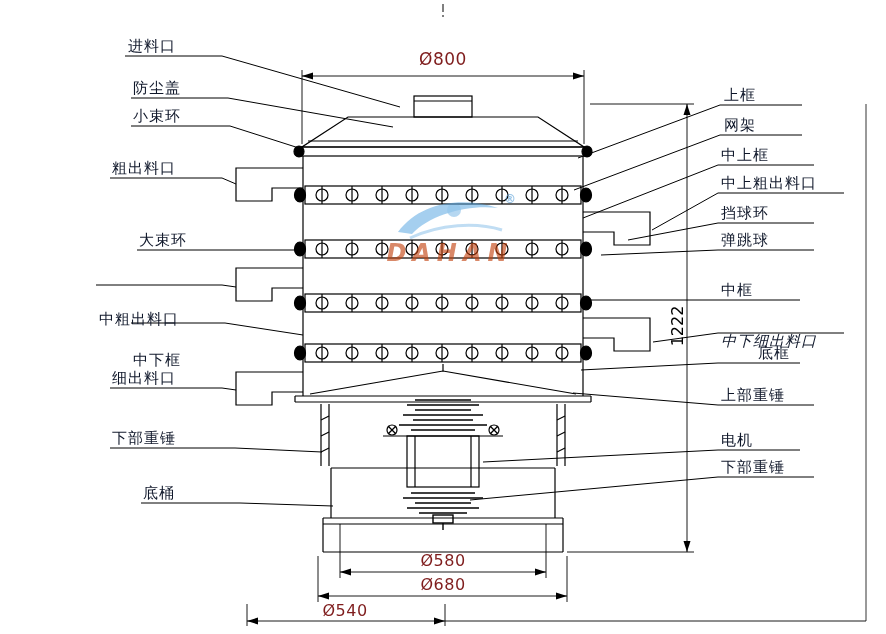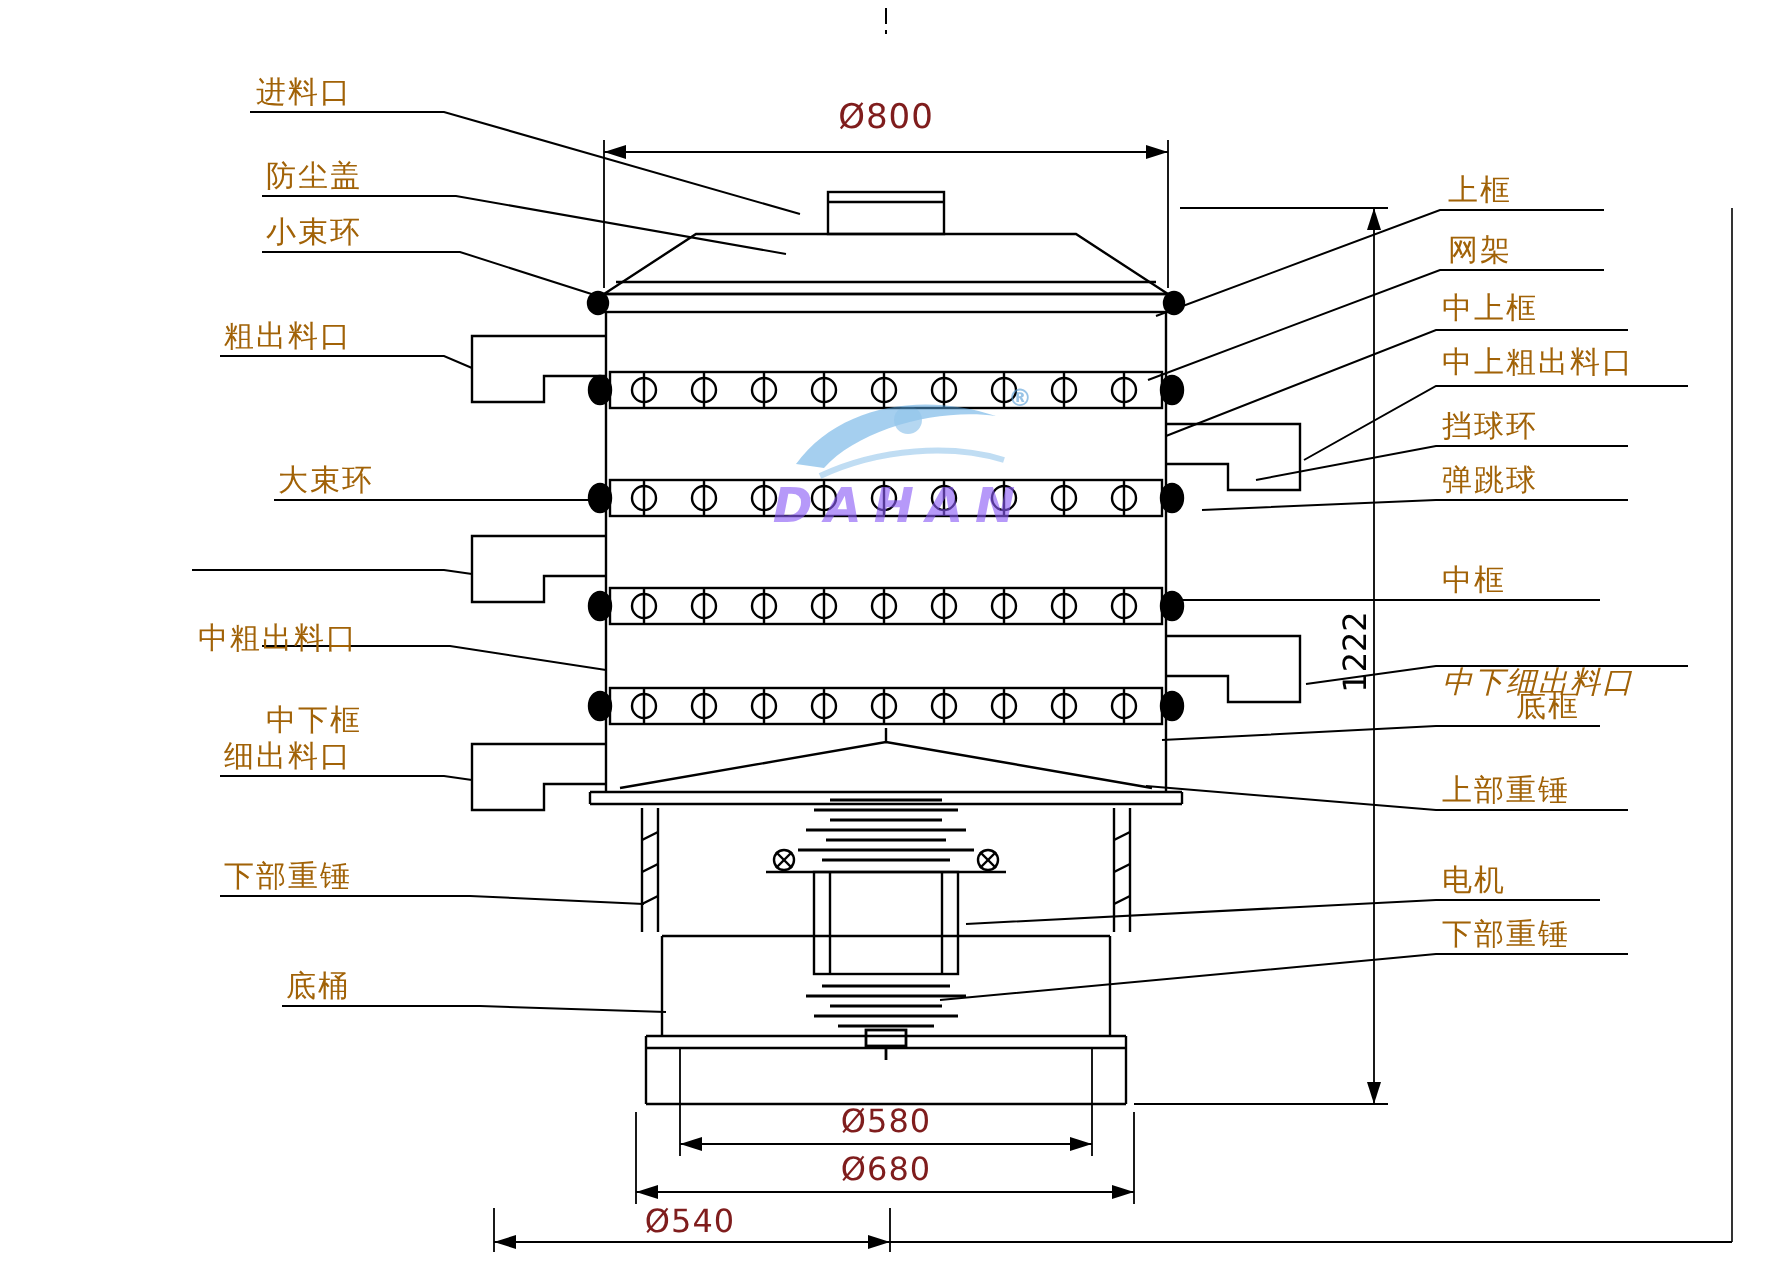--- a/index.html
+++ b/index.html
@@ -2,37 +2,37 @@
 <html><head>
 <meta charset="utf-8">
 <style>
   html,body{margin:0;padding:0;background:#ffffff;}
   .stage{
     position:relative;width:886px;height:634px;background:#ffffff;
     font-family:"DejaVu Sans",sans-serif;overflow:hidden;
   }
   svg.draw{position:absolute;left:0;top:0;}
   .lbl{
-    position:absolute;font-size:15px;line-height:18px;color:#a16207;
+    position:absolute;font-size:15px;line-height:18px;color:#0f172a;
     white-space:nowrap;letter-spacing:1px;
   }
   .dim{
     position:absolute;font-size:16px;color:#7f1d1d;text-align:center;
     letter-spacing:0.5px;
   }
   .dim-rot{
     position:absolute;font-size:16px;color:#000;text-align:center;
     width:60px;height:20px;transform:rotate(-90deg);
   }
   .wm{
     position:absolute;left:378px;top:194px;width:144px;text-align:center;
     opacity:0.62;
   }
   .wm .brand{
-    color:#8b5cf6;font-style:italic;font-weight:bold;font-size:24px;
+    color:#c2410c;font-style:italic;font-weight:bold;font-size:24px;
     letter-spacing:6px;line-height:26px;
   }
   .wm .reg{
     position:absolute;right:6px;top:-2px;color:#5aa0d8;font-size:12px;
     font-style:normal;font-weight:bold;
   }
 </style>
 </head>
 <body>
 
@@ -255,21 +255,21 @@
   <div class="lbl" style="left:139px;top:231px;">大束环</div>
   <div class="lbl" style="left:99px;top:266px;margin-top:44px;">中粗出料口</div>
   <div class="lbl" style="left:133px;top:304px;margin-top:47px;">中下框</div>
   <div class="lbl" style="left:112px;top:369px;">细出料口</div>
   <div class="lbl" style="left:112px;top:429px;">下部重锤</div>
   <div class="lbl" style="left:143px;top:484px;">底桶</div>
 
   <div class="lbl" style="left:724px;top:86px;">上框</div>
   <div class="lbl" style="left:724px;top:116px;">网架</div>
   <div class="lbl" style="left:721px;top:146px;font-family:Liberation Serif, serif;">中上框</div>
-  <div class="lbl" style="left:721px;top:174px;font-family:Liberation Mono, monospace;">中上粗出料口</div>
+  <div class="lbl" style="left:721px;top:174px;">中上粗出料口</div>
   <div class="lbl" style="left:721px;top:204px;">挡球环</div>
   <div class="lbl" style="left:721px;top:231px;">弹跳球</div>
   <div class="lbl" style="left:721px;top:281px;">中框</div>
   <div class="lbl" style="left:721px;top:332px;font-style:italic;">中下细出料口</div>
   <div class="lbl" style="left:721px;top:344px;margin-left:37px;">底框</div>
   <div class="lbl" style="left:721px;top:386px;">上部重锤</div>
   <div class="lbl" style="left:721px;top:431px;text-align:right;">电机</div>
   <div class="lbl" style="left:721px;top:458px;">下部重锤</div>
 
   <div class="dim" style="left:403px;top:49px;width:80px;font-size:17px;">Ø800</div>

